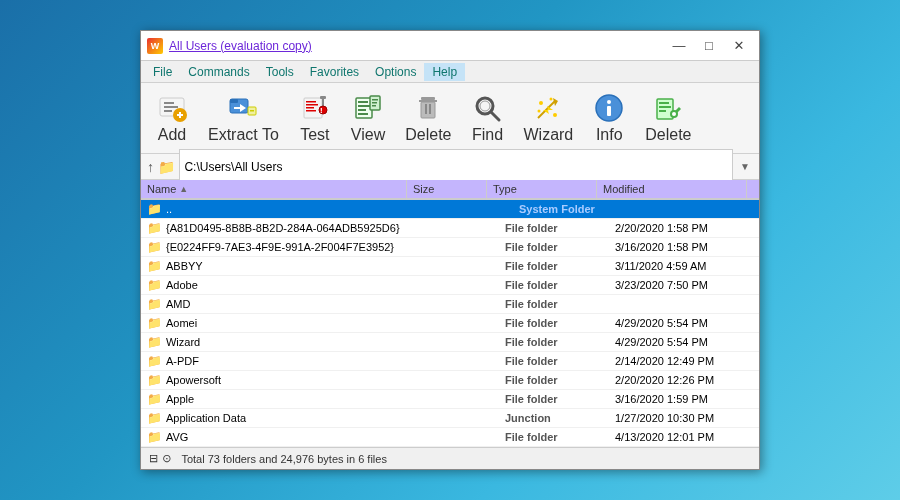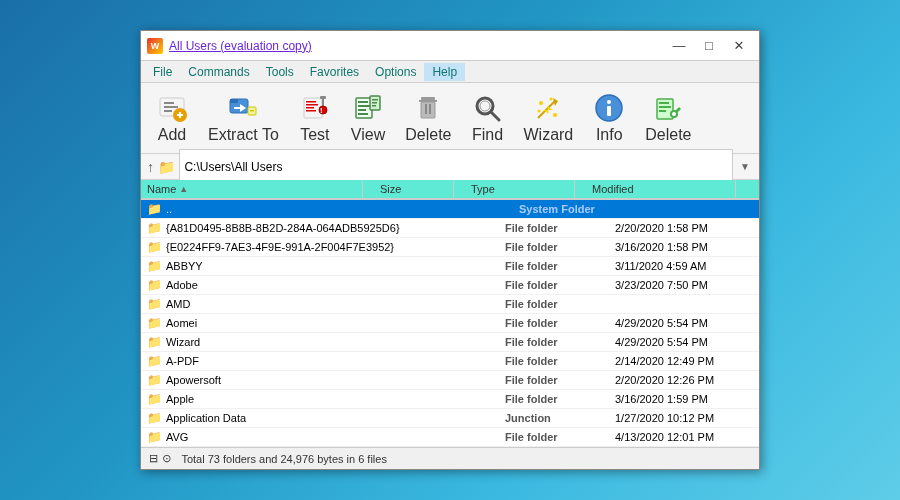--- a/index.html
+++ b/index.html
@@ -161,25 +161,24 @@
     .file-list-container {
       background: white;
       flex: 1;
       display: flex;
       flex-direction: column;
       overflow: hidden;
     }
     .file-list-header {
       display: grid;
       grid-template-columns: 1fr 80px 110px 150px 12px;
-      background: #5eead4;
+      background: #c4b5fd;
       border-bottom: 2px solid #ccc;
       font-size: 11px;
       color: #333;
-      gap: 11px;
     }
     .file-list-header .col-header {
       padding: 3px 6px;
       border-right: 1px solid #ccc;
       display: flex; align-items: center; gap: 3px;
       user-select: none;
     }
     .sort-arrow {
       font-size: 9px;
       color: #666;
@@ -523,21 +522,21 @@
     <div class="file-cell file-type">File folder</div>
     <div class="file-cell">3/16/2020 1:59 PM</div>
   </div>
           <div class="file-row">
     <div class="file-cell name">
       <span class="file-icon-folder">📁</span>
       <span>Application Data</span>
     </div>
     <div class="file-cell"></div>
     <div class="file-cell file-type">Junction</div>
-    <div class="file-cell">1/27/2020 10:12 PM</div>
+    <div class="file-cell">1/27/2020 10:30 PM</div>
   </div>
           <div class="file-row">
     <div class="file-cell name">
       <span class="file-icon-folder">📁</span>
       <span>AVG</span>
     </div>
     <div class="file-cell"></div>
     <div class="file-cell file-type">File folder</div>
     <div class="file-cell">4/13/2020 12:01 PM</div>
   </div>

